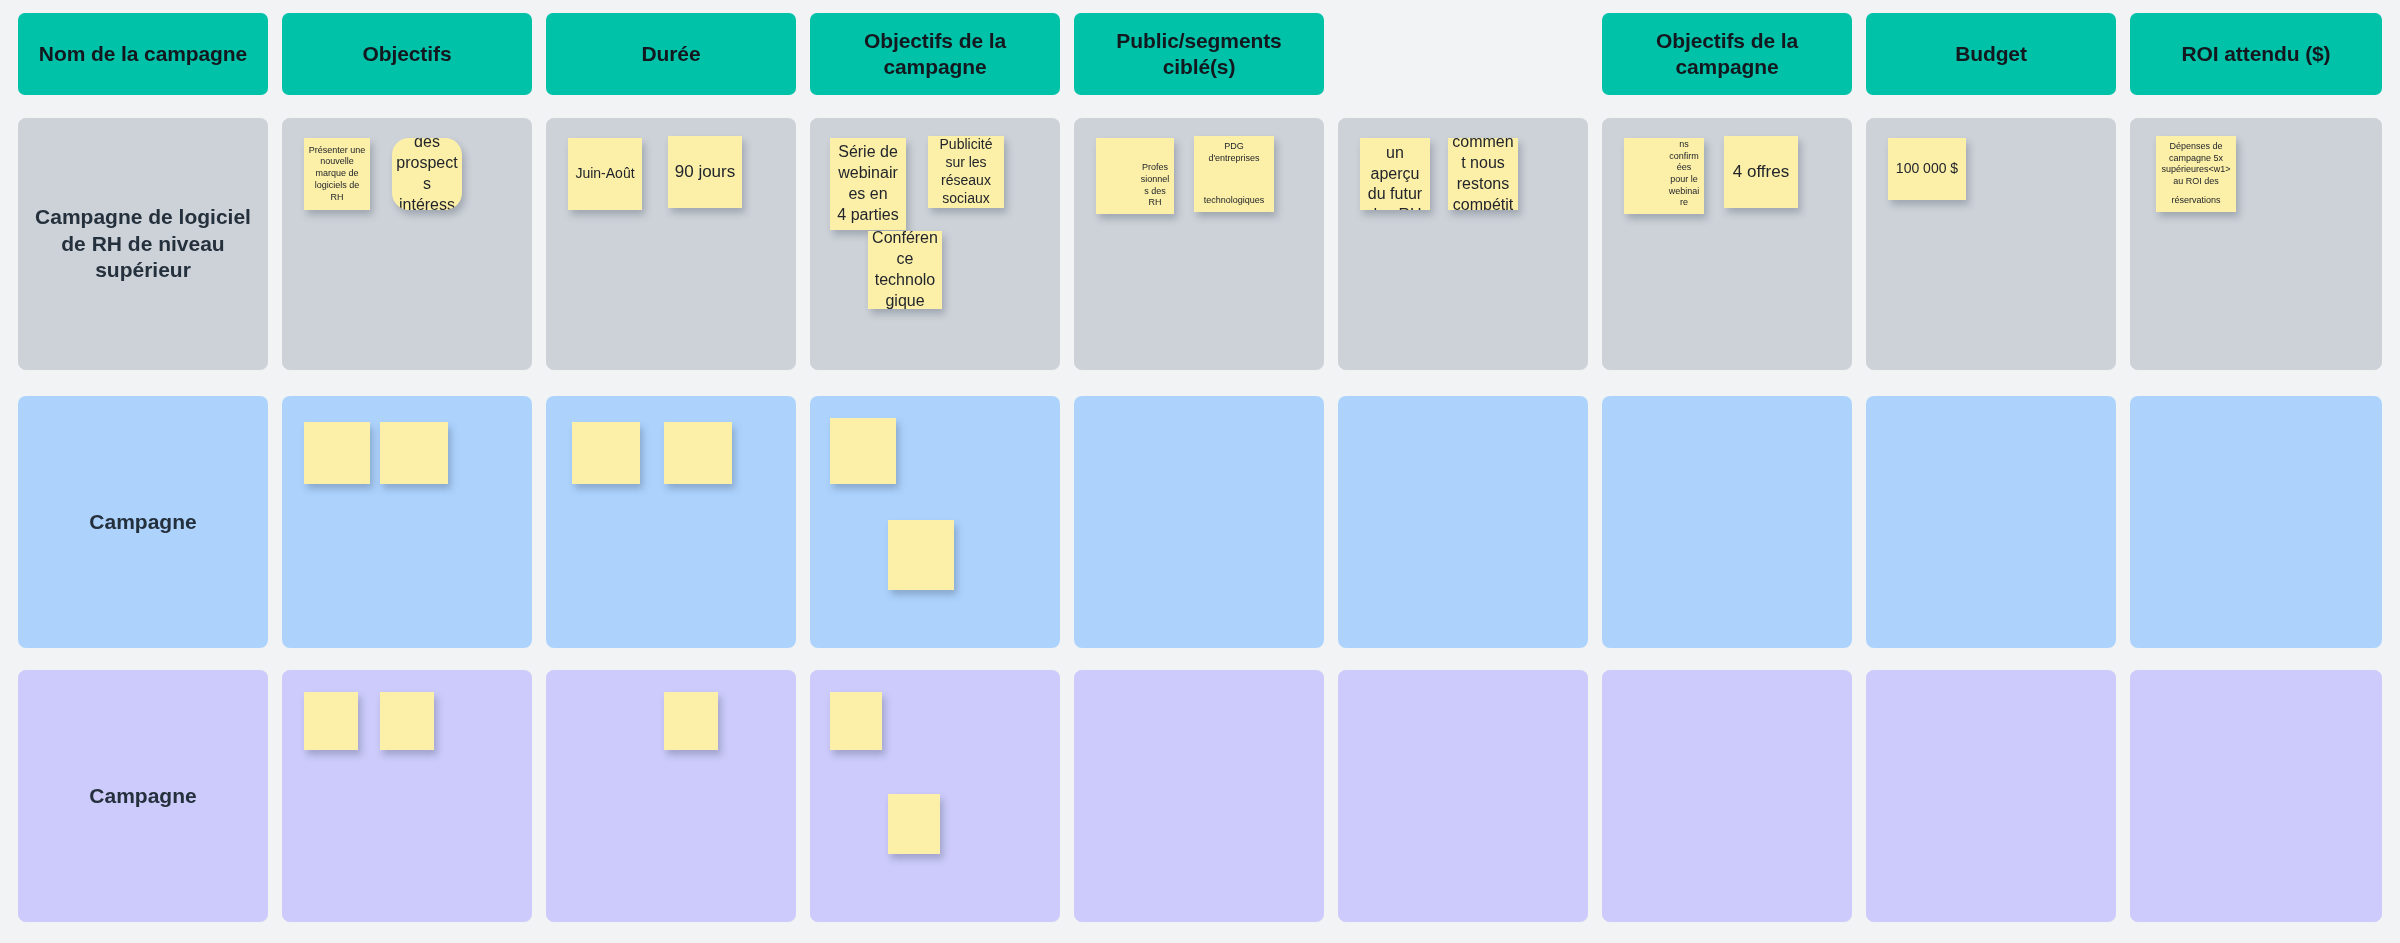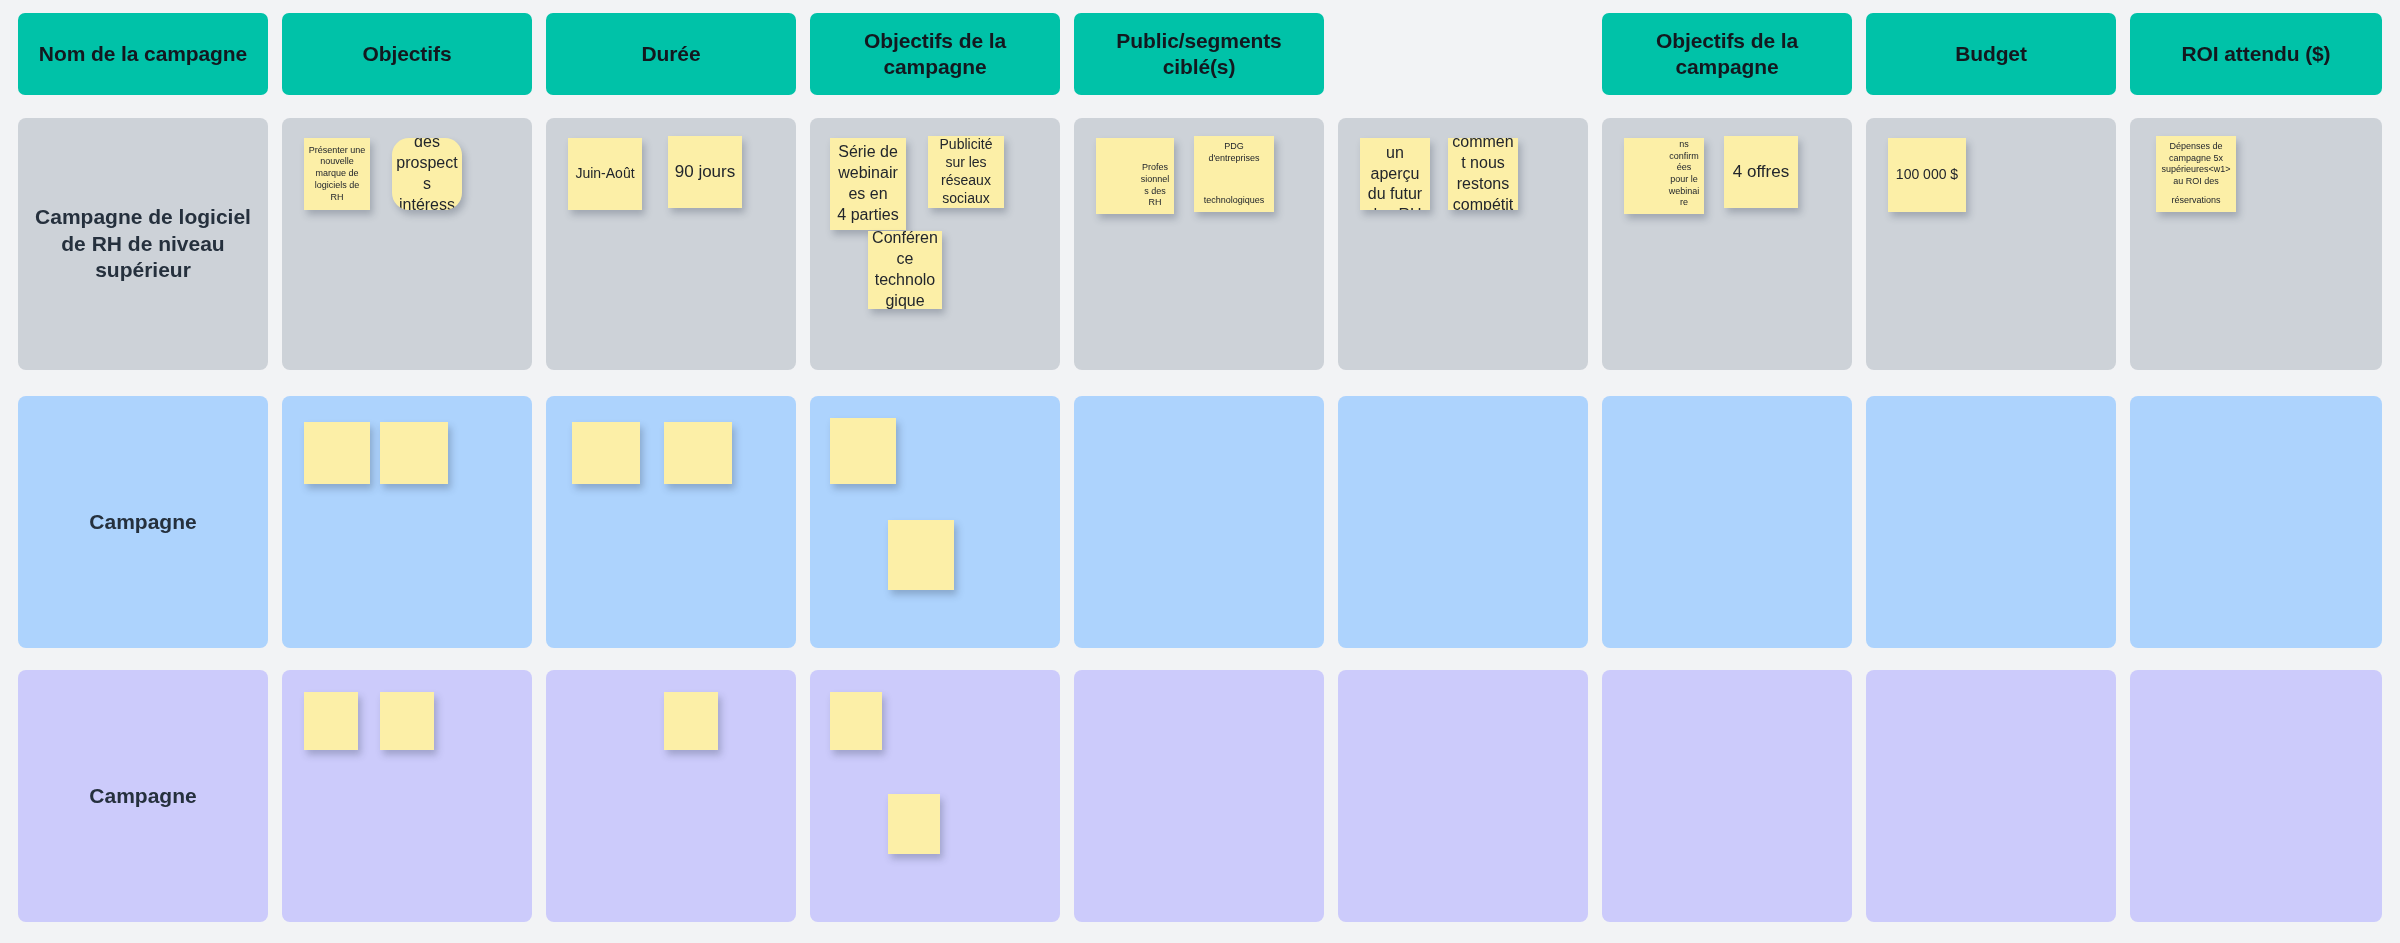--- a/index.html
+++ b/index.html
@@ -191,21 +191,21 @@
         </div>
         <div class="cell" style="left: 1602px; width: 250px; height: 252px; background: rgb(205, 210, 216);">
           <div class="note va-bottom" style="left: 22px; top: 20px; width: 80px; height: 76px; background: rgb(252, 239, 167);">
             <div class="note-text t-xs">1 000 invitations confirmées pour le webinaire</div>
           </div>
           <div class="note va-center" style="left: 122px; top: 18px; width: 74px; height: 72px; background: rgb(252, 239, 167);">
             <div class="note-text t-lg">4 offres</div>
           </div>
         </div>
         <div class="cell" style="left: 1866px; width: 250px; height: 252px; background: rgb(205, 210, 216);">
-          <div class="note va-center" style="left: 22px; top: 20px; width: 78px; height: 74px; background: rgb(252, 239, 167);">
+          <div class="note va-center" style="left: 22px; top: 20px; width: 78px; height: 62px; background: rgb(252, 239, 167);">
             <div class="note-text t-md">100 000 $</div>
           </div>
         </div>
         <div class="cell" style="left: 2130px; width: 252px; height: 252px; background: rgb(205, 210, 216);">
           <div class="note va-split" style="left: 26px; top: 18px; width: 80px; height: 76px; background: rgb(252, 239, 167);">
             <div class="note-text t-xs">Dépenses de campagne 5x supérieures&lt;w1&gt; au ROI des</div>
             <div class="note-text t-xs">réservations</div>
           </div>
         </div>
       </div>

